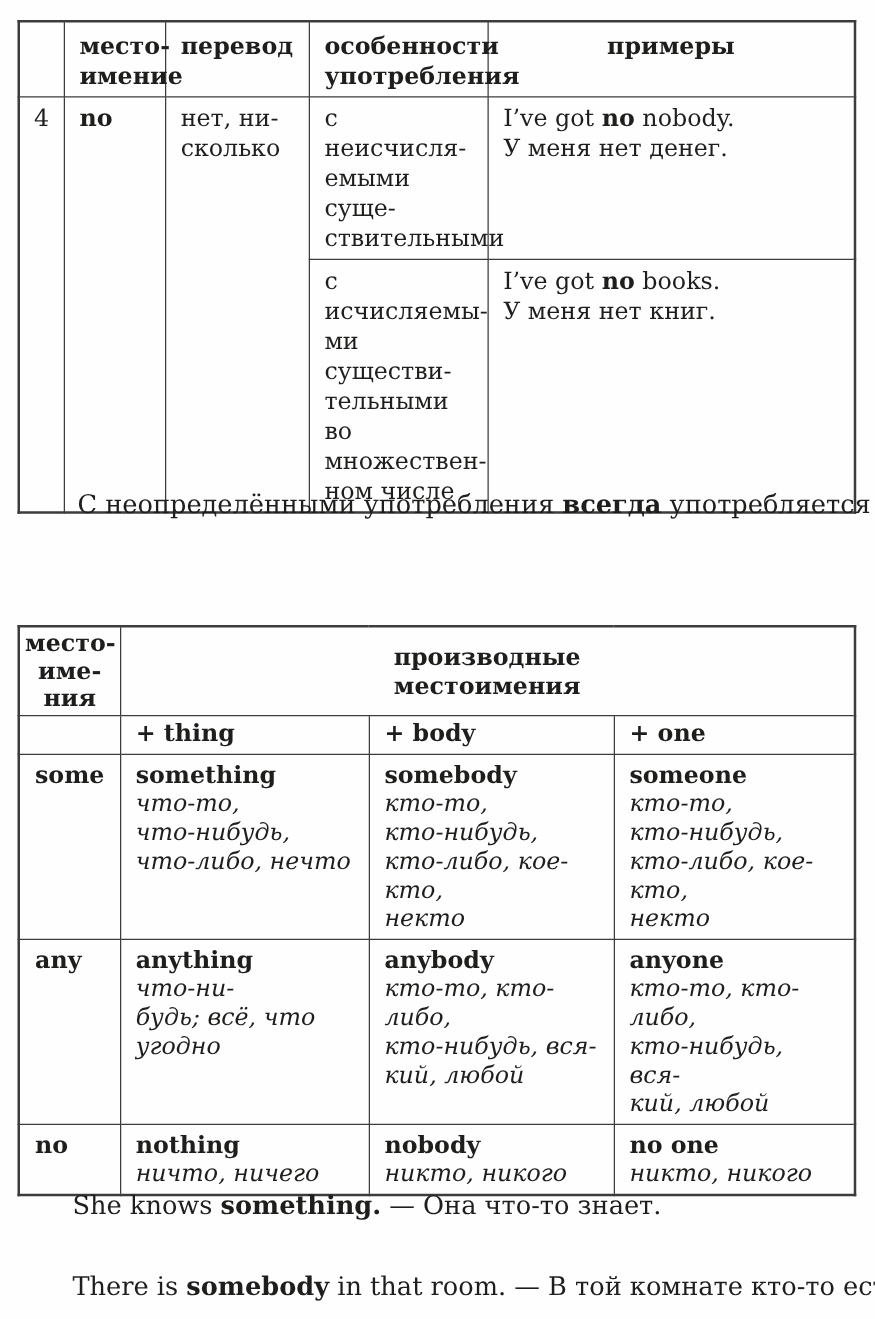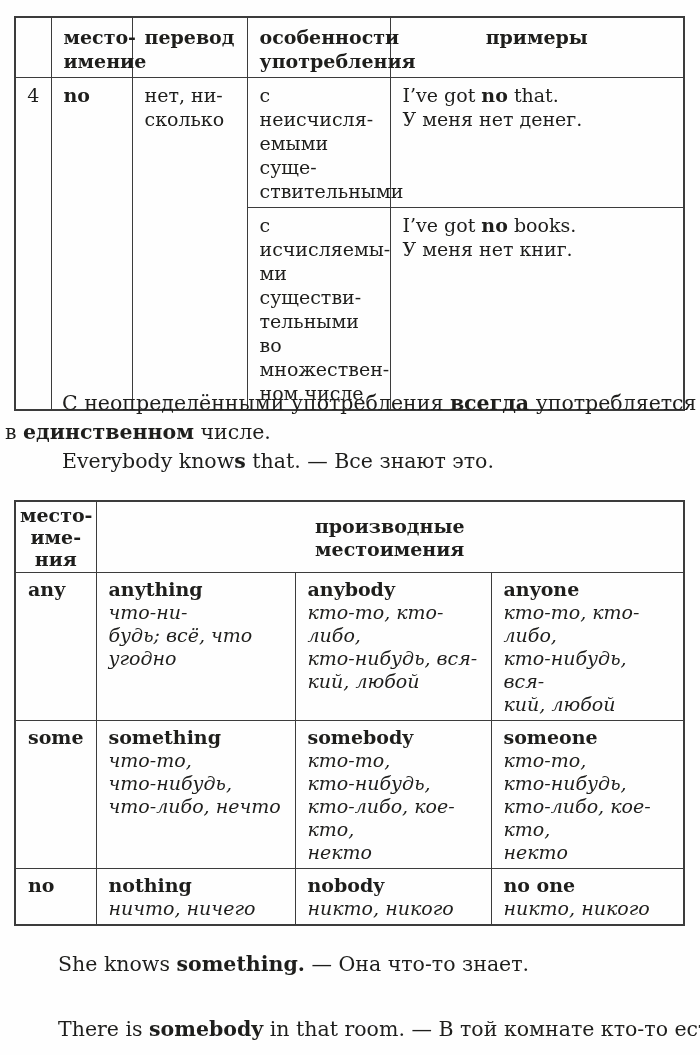--- a/index.html
+++ b/index.html
@@ -56,79 +56,62 @@
     </tr>
     <tr style="height:86px">
       <td class="num" rowspan="2">4</td>
       <td class="word" rowspan="2">no</td>
       <td class="pre" rowspan="2">нет, ни-
 сколько</td>
       <td class="pre">с неисчисля-
 емыми суще-
 ствительными</td>
       <td>
-        <div class="exline"><span>I’ve got </span><b>no</b><span> that.</span></div>
+        <div class="exline"><span>I’ve got </span><b>no</b><span> nobody.</span></div>
         <div class="exline">У меня нет денег.</div>
       </td>
     </tr>
     <tr style="height:133px">
       <td class="pre">с исчисляемы-
 ми существи-
 тельными во
 множествен-
 ном числе</td>
       <td>
         <div class="exline"><span>I’ve got </span><b>no</b><span> books.</span></div>
         <div class="exline">У меня нет книг.</div>
       </td>
     </tr>
   </tbody>
     </table>
 
   <div class="note-block">
     <div class="indent nw"><span>С неопределёнными употребления </span><b>всегда</b><span> употребляется глагол</span></div>
-    <div class="nw"><span>в </span><b>единственном</b><span> числе.</span></div>
-    <div class="indent nw"><span>Everybody know</span><b>s</b><span> that. — Все знают это.</span></div>
   </div>
 
   <table class="t2">
     <colgroup>
       <col style="width:81px">
         <col style="width:199px">
         <col style="width:196px">
         <col style="width:193px">
     </colgroup>
     <tbody>
         <tr style="height:70px">
       <td class="midcell" style="line-height:22px;padding:2px 4px;">место-
 име-
 ния</td>
       <td class="midcell" colspan="3">производные
 местоимения</td>
     </tr>
-    <tr style="height:98px">
-      <td class="word">any</td>
-      <td>
-        <div class="word">anything</div>
-        <div class="trans pre">что-ни-
-будь; всё, что
-угодно</div>
-      </td>
-      <td>
-        <div class="word">anybody</div>
-        <div class="trans pre">кто-то, кто-либо,
-кто-нибудь, вся-
-кий, любой</div>
-      </td>
-      <td>
-        <div class="word">anyone</div>
-        <div class="trans pre">кто-то, кто-либо,
-кто-нибудь, вся-
-кий, любой</div>
-      </td>
+    <tr style="height:31px">
+      <td></td>
+      <td class="word" style="padding-top:3px;">+ thing</td>
+      <td class="word" style="padding-top:3px;">+ body</td>
+      <td class="word" style="padding-top:3px;">+ one</td>
     </tr>
     <tr style="height:120px">
       <td class="word">some</td>
       <td>
         <div class="word">something</div>
         <div class="trans pre">что-то,
 что-нибудь,
 что-либо, нечто</div>
       </td>
       <td>
@@ -137,20 +120,41 @@
 кто-нибудь,
 кто-либо, кое-кто,
 некто</div>
       </td>
       <td>
         <div class="word">someone</div>
         <div class="trans pre">кто-то,
 кто-нибудь,
 кто-либо, кое-кто,
 некто</div>
+      </td>
+    </tr>
+    <tr style="height:98px">
+      <td class="word">any</td>
+      <td>
+        <div class="word">anything</div>
+        <div class="trans pre">что-ни-
+будь; всё, что
+угодно</div>
+      </td>
+      <td>
+        <div class="word">anybody</div>
+        <div class="trans pre">кто-то, кто-либо,
+кто-нибудь, вся-
+кий, любой</div>
+      </td>
+      <td>
+        <div class="word">anyone</div>
+        <div class="trans pre">кто-то, кто-либо,
+кто-нибудь, вся-
+кий, любой</div>
       </td>
     </tr>
     <tr style="height:50px">
       <td class="word">no</td>
       <td>
         <div class="word">nothing</div>
         <div class="trans pre">ничто, ничего</div>
       </td>
       <td>
         <div class="word">nobody</div>

